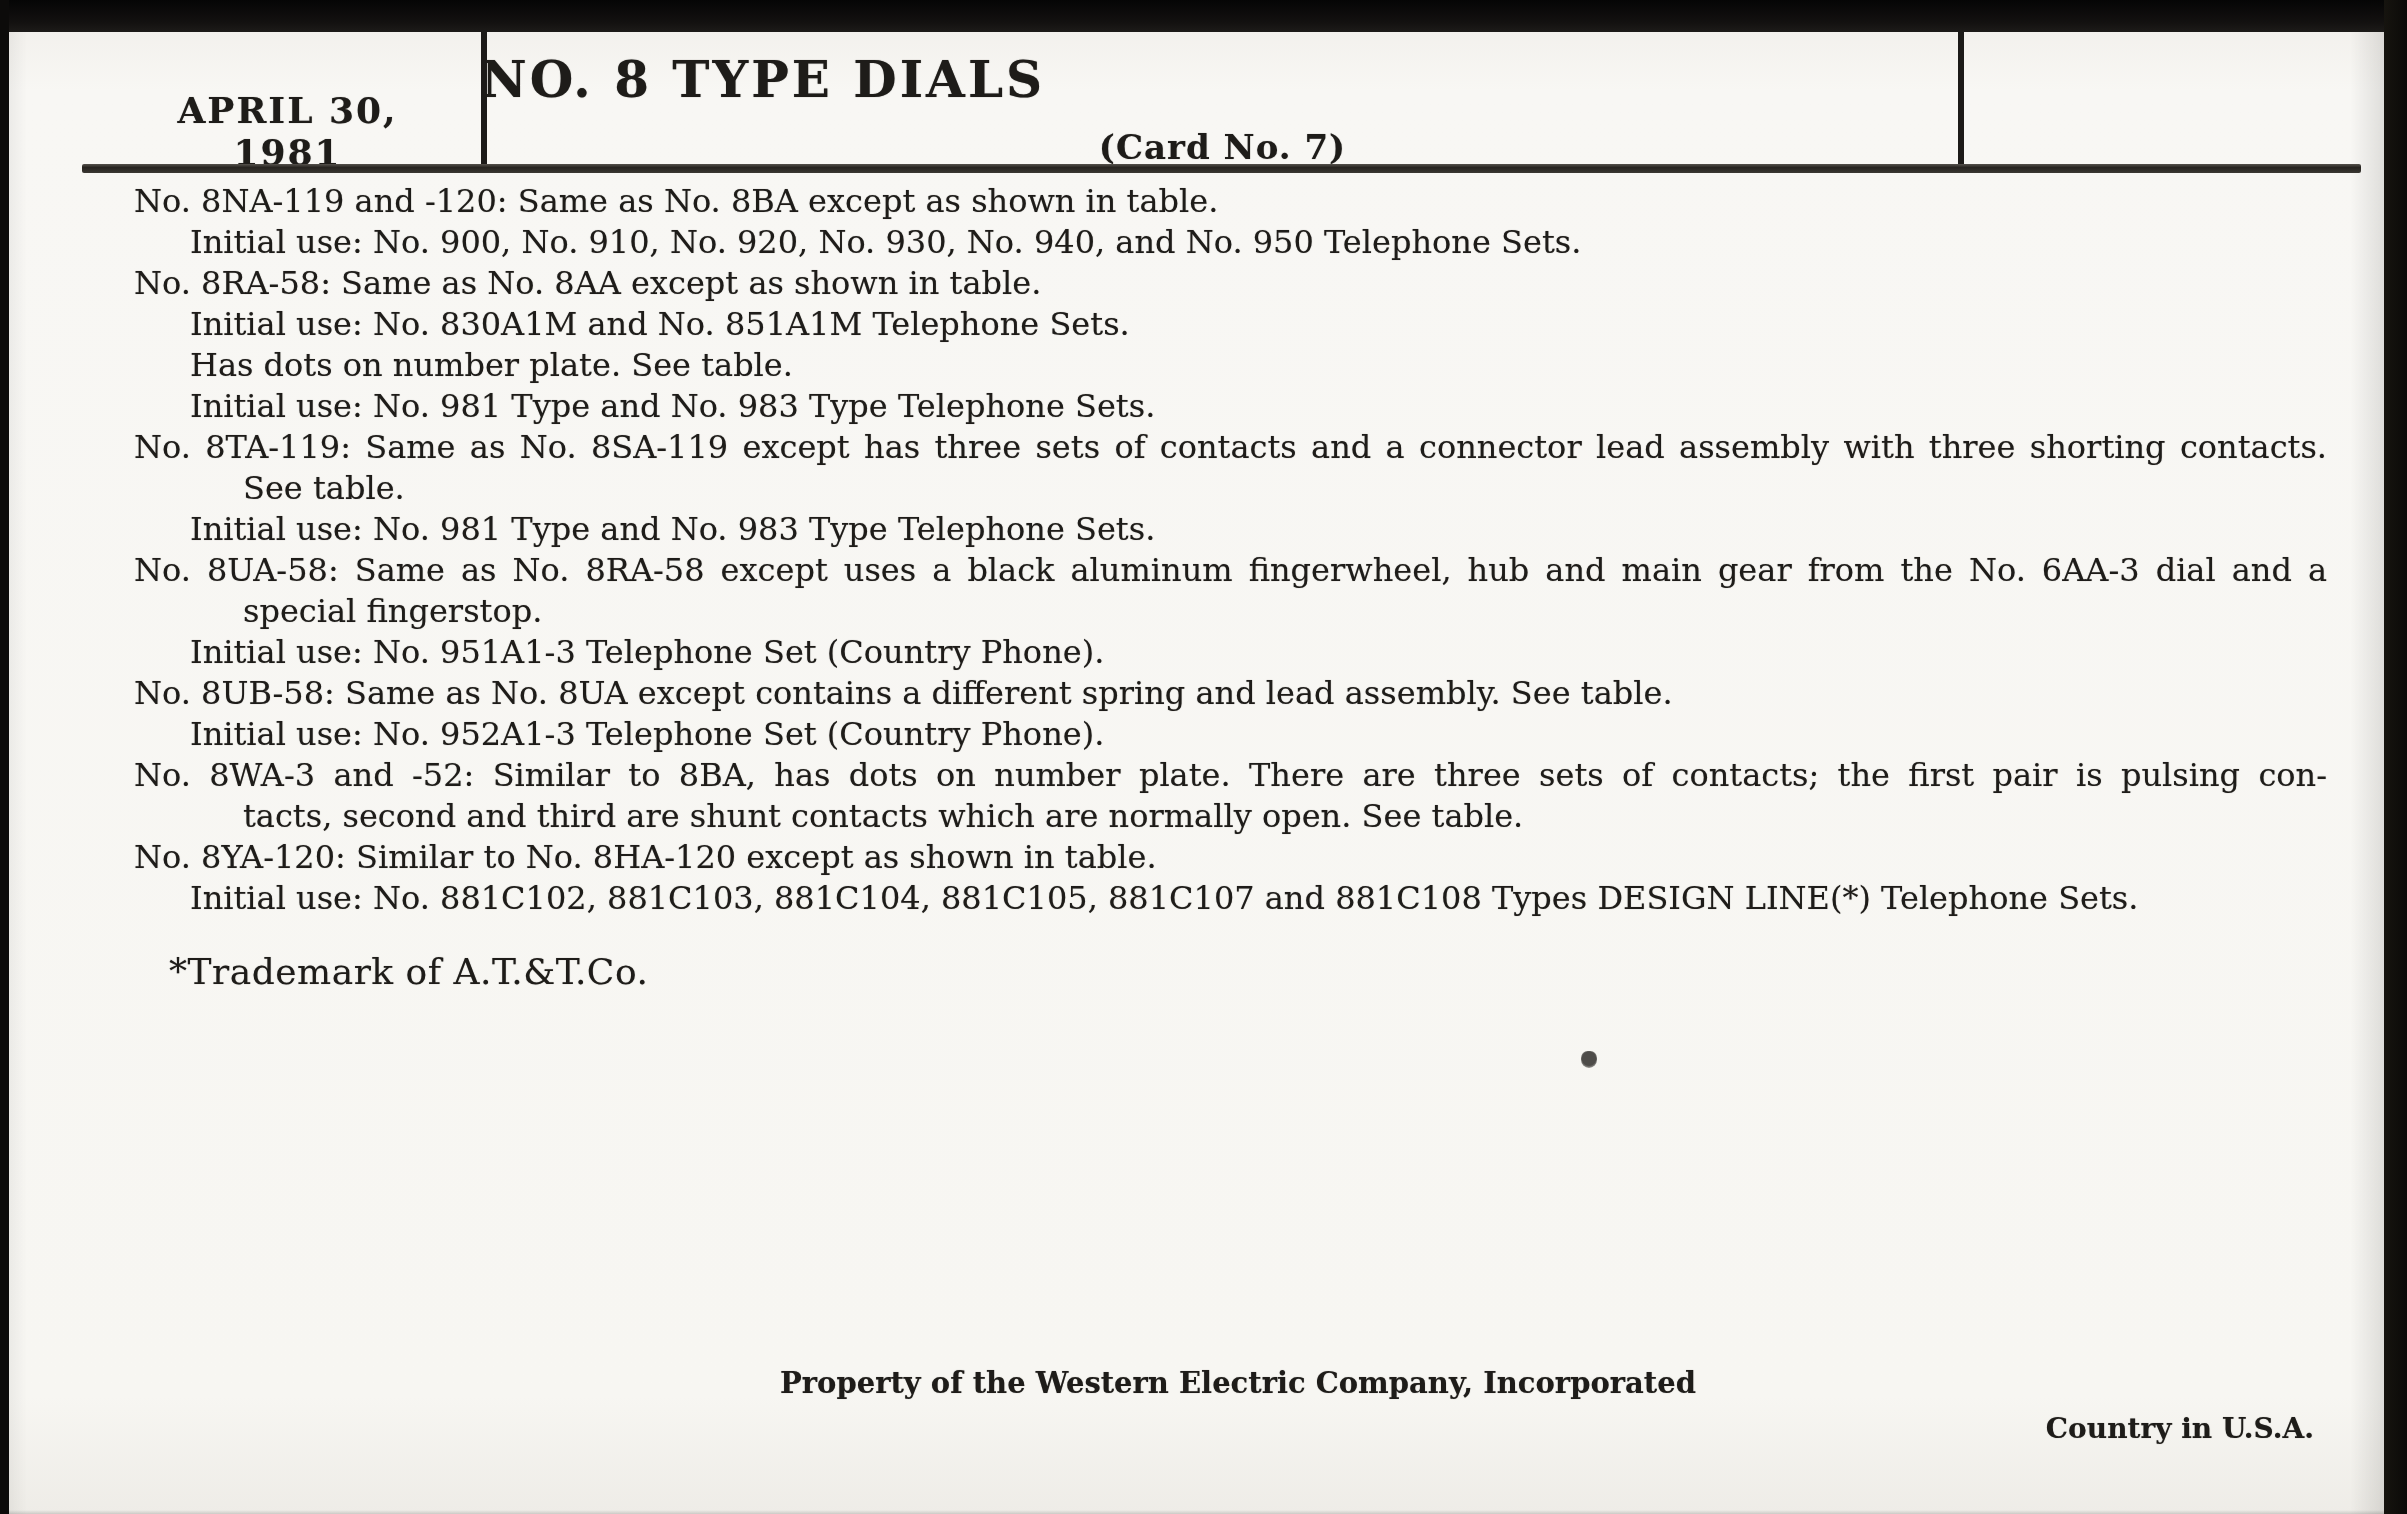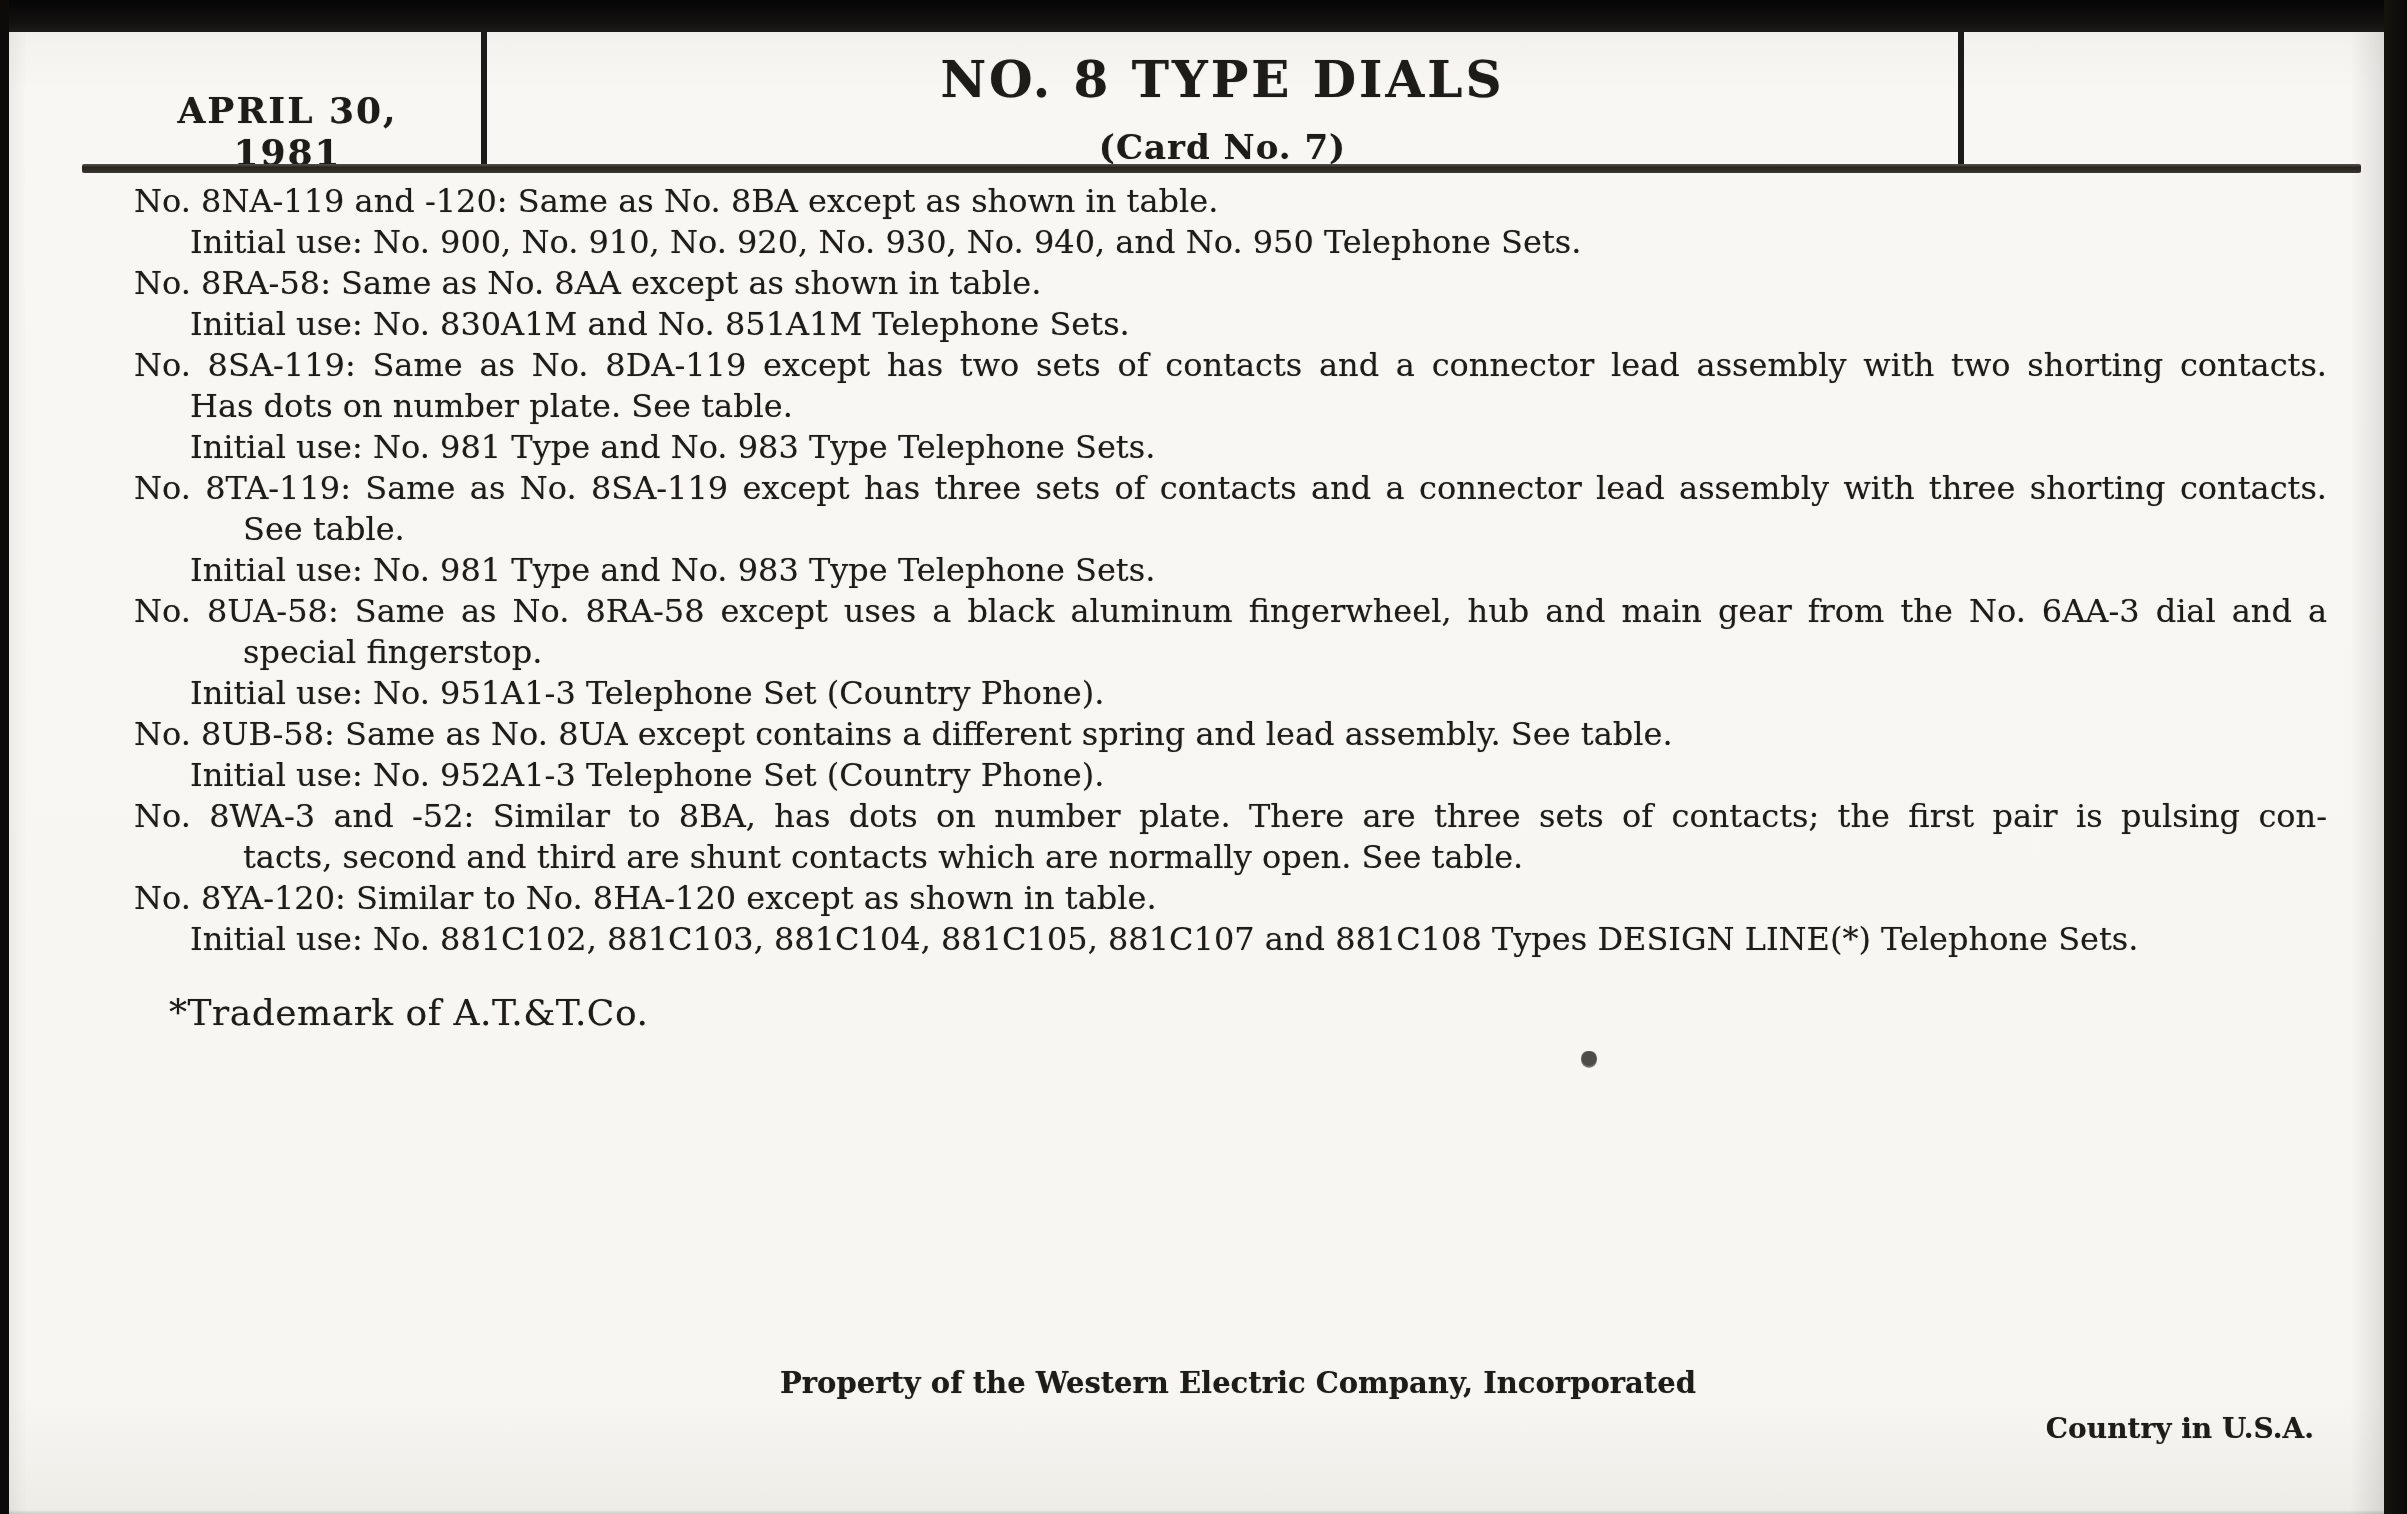--- a/index.html
+++ b/index.html
@@ -24,21 +24,21 @@
       linear-gradient(180deg, #f3f1ed, #f8f7f4 59px, #f7f6f2 92%, #eeecE7);
   }
   
   .hdr-date{
     position:absolute;left:115px;top:57px;width:327px;
     text-align:center;font-weight:700;font-size:36px;letter-spacing:2px;
     text-shadow:0 0 1px rgba(20,18,15,.45);
   }
   .hdr-title{
     position:absolute;left:472px;top:18px;width:1483px;
-    text-align:center;font-weight:700;font-size:50px;letter-spacing:3px;
+    font-weight:700;font-size:50px;letter-spacing:3px;
     text-shadow:0 0 1px rgba(20,18,15,.5);
   }
   .hdr-subtitle{
     position:absolute;left:472px;top:95px;width:1483px;
     text-align:center;font-weight:700;font-size:34px;letter-spacing:1px;
     text-shadow:0 0 1px rgba(20,18,15,.45);
   }
   .vrule{position:absolute;top:0;width:6px;height:133px;background:#1c1a18;}
   .vrule.left{left:472px;}
   .vrule.right{left:1949px;}
@@ -99,21 +99,20 @@
     <div class="hdr-subtitle">(Card No. 7)</div>
     <div class="vrule left"></div>
     <div class="vrule right"></div>
     <div class="hrule"></div>
 
     <div class="body-text">
         <div class="line indent-0">No. 8NA-119 and -120: Same as No. 8BA except as shown in table.</div>
         <div class="line indent-1">Initial use: No. 900, No. 910, No. 920, No. 930, No. 940, and No. 950 Telephone Sets.</div>
         <div class="line indent-0">No. 8RA-58: Same as No. 8AA except as shown in table.</div>
         <div class="line indent-1">Initial use: No. 830A1M and No. 851A1M Telephone Sets.</div>
-        <div class="line indent-0 justify">No. 8SA-119: Same as No. 8DA-119 except has two sets of contacts and a connector lead assembly with two shorting contacts.</div>
         <div class="line indent-1">Has dots on number plate. See table.</div>
         <div class="line indent-1">Initial use: No. 981 Type and No. 983 Type Telephone Sets.</div>
         <div class="line indent-0 justify">No. 8TA-119: Same as No. 8SA-119 except has three sets of contacts and a connector lead assembly with three shorting contacts.</div>
         <div class="line indent-2">See table.</div>
         <div class="line indent-1">Initial use: No. 981 Type and No. 983 Type Telephone Sets.</div>
         <div class="line indent-0 justify">No. 8UA-58: Same as No. 8RA-58 except uses a black aluminum fingerwheel, hub and main gear from the No. 6AA-3 dial and a</div>
         <div class="line indent-2">special fingerstop.</div>
         <div class="line indent-1">Initial use: No. 951A1-3 Telephone Set (Country Phone).</div>
         <div class="line indent-0">No. 8UB-58: Same as No. 8UA except contains a different spring and lead assembly. See table.</div>
         <div class="line indent-1">Initial use: No. 952A1-3 Telephone Set (Country Phone).</div>

